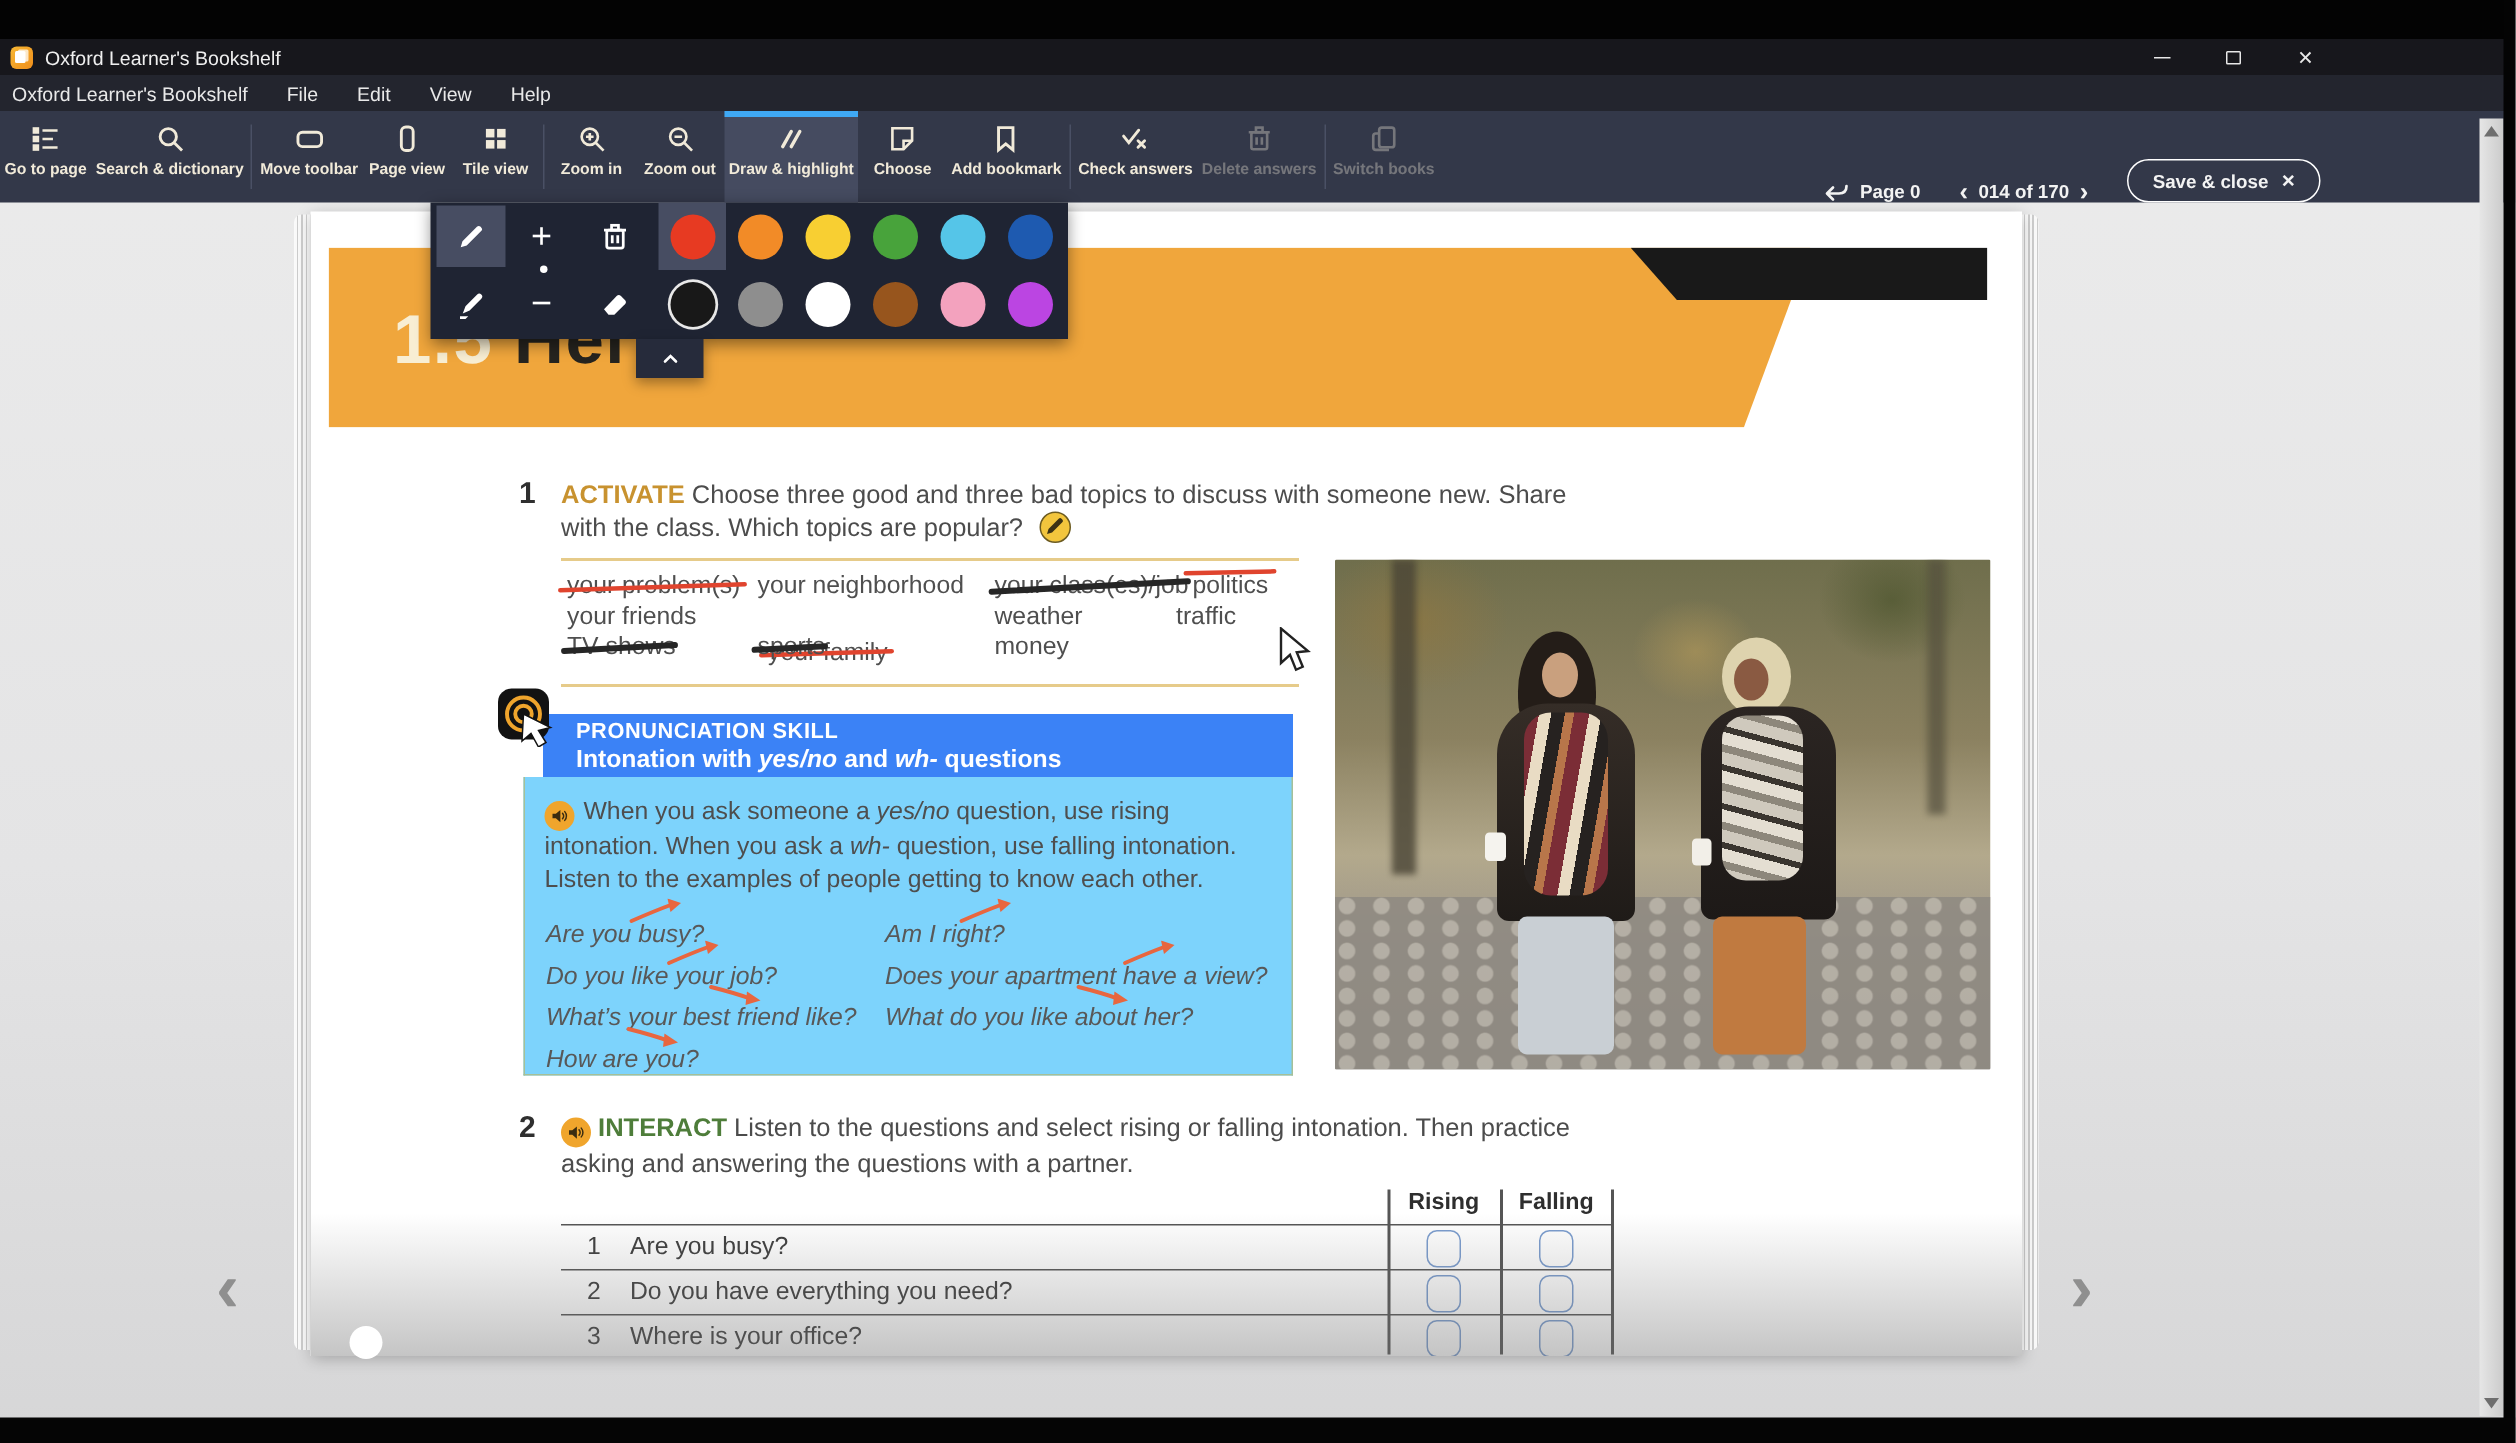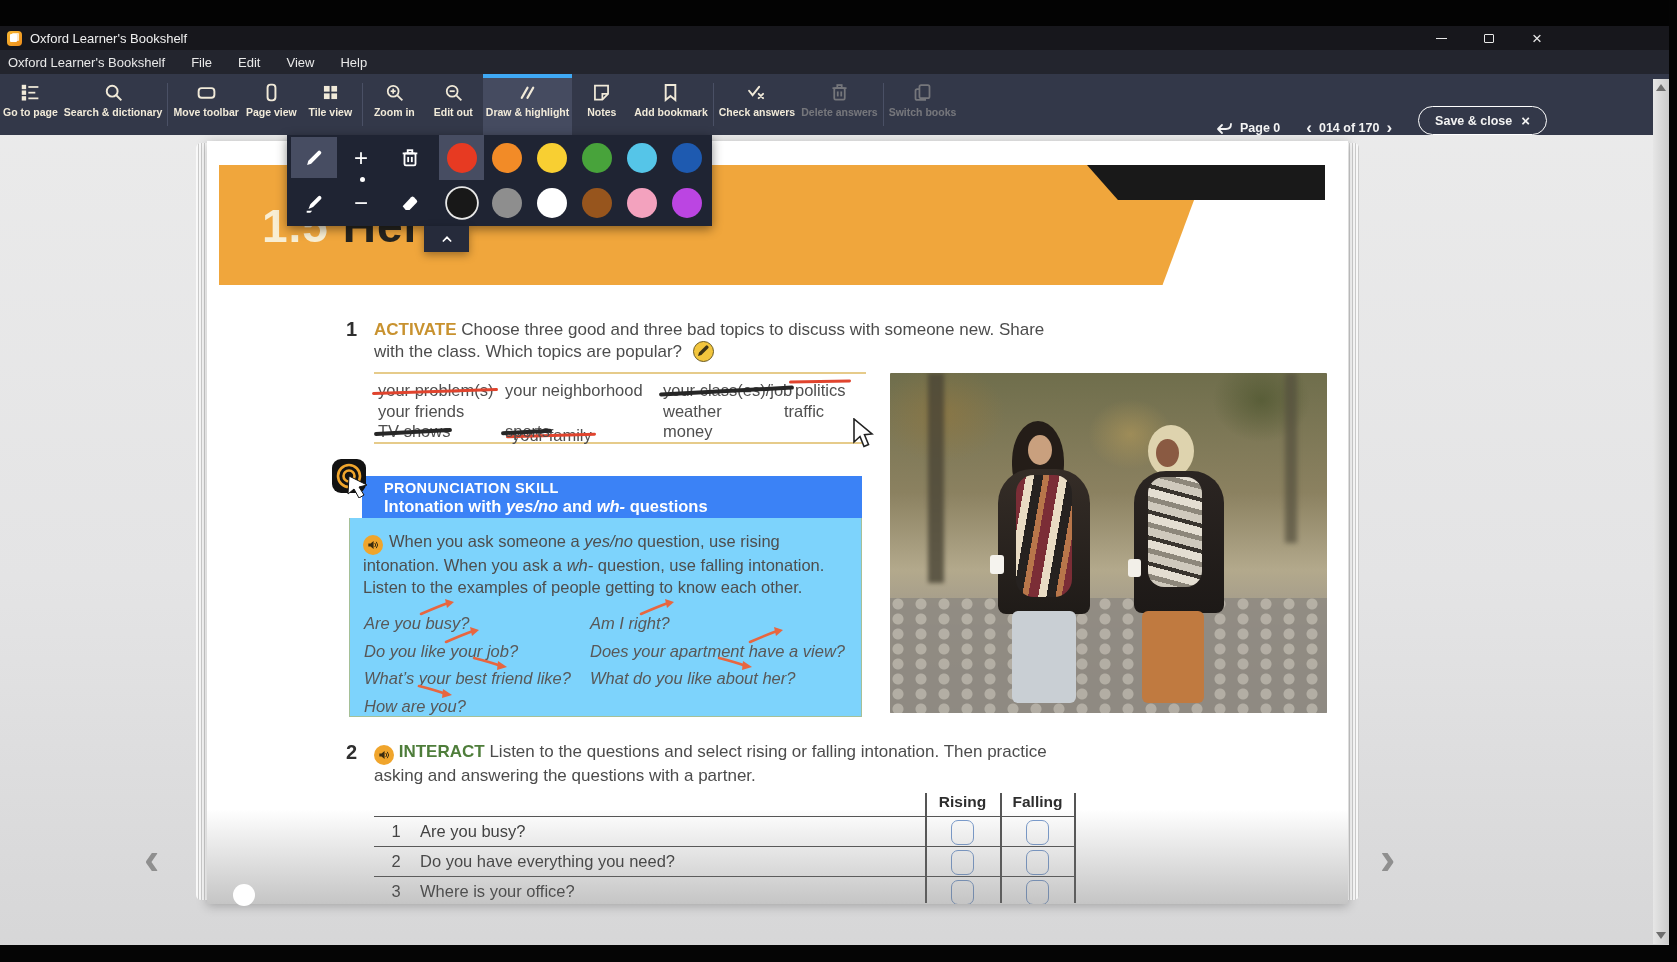--- a/index.html
+++ b/index.html
@@ -81,21 +81,21 @@
 
   .act-num{position:absolute;font-size:20px;font-weight:bold;color:#2f2f2f;}
   .act-body{position:absolute;font-size:17px;line-height:22px;color:#4c4c4c;}
   .kw{font-weight:bold;}
   .kw-activate{color:#c8922f;}
   .kw-interact{color:#4e7d3a;}
   .pencil-icon{display:inline-block;width:21px;height:21px;border-radius:50%;vertical-align:-5px;margin-left:6px;
                background:#f2c53d;border:1.6px solid #6b5a20;position:relative;}
   .pencil-icon svg{position:absolute;left:2px;top:2px;width:14px;height:14px;}
 
-  .topics{position:absolute;left:167px;top:231px;width:492px;height:72px;
+  .topics{position:absolute;left:167px;top:231px;width:492px;height:86px;
           border-top:2px solid #e6cb8a;border-bottom:2px solid #e6cb8a;}
   .topic{position:absolute;font-size:16.5px;color:#4f4f4f;white-space:nowrap;}
   .strike{position:absolute;border-radius:3px;pointer-events:none;}
   .strike.red{background:#e0442e;height:3.2px;left:-6px;right:-4px;top:45%;transform:rotate(-1.8deg);}
   .strike.black{background:#262626;height:3.6px;left:-4px;right:-2px;top:42%;transform:rotate(-3deg);}
   .strike.red-above{background:#e0442e;height:3.2px;left:-6px;right:-6px;top:-1px;transform:rotate(-1.2deg);}
 
   
   .photo{position:absolute;left:683px;top:232px;width:437px;height:340px;overflow:hidden;border-radius:1px;
          background:
@@ -247,35 +247,35 @@
               <line x1="10.5" y1="7.6" x2="10.5" y2="13.4"></line>
             </svg></span>
           <span>Zoom in</span>
         </div>
         <div class="tb-btn">
           <span><svg viewBox="0 0 24 24" fill="none" stroke="currentColor" stroke-width="2">
               <circle cx="10.5" cy="10.5" r="6.2"></circle>
               <line x1="15.2" y1="15.2" x2="21" y2="21"></line>
               <line x1="7.6" y1="10.5" x2="13.4" y2="10.5"></line>
             </svg></span>
-          <span>Edit out</span>
+          <span>Zoom out</span>
         </div>
         <div class="tb-btn active">
           <span><svg viewBox="0 0 24 24" stroke="currentColor" stroke-width="2.6" stroke-linecap="round">
               <line x1="5.5" y1="18" x2="12" y2="6.5"></line>
               <line x1="12" y1="18" x2="18.5" y2="6.5"></line>
             </svg></span>
           <span>Draw &amp; highlight</span>
         </div>
         <div class="tb-btn">
           <span><svg viewBox="0 0 24 24" fill="none" stroke="currentColor" stroke-width="2">
               <path d="M4.5 4 h15 v9.5 L13 20 H4.5 Z"></path>
               <path d="M19.5 13.5 H13 V20"></path>
             </svg></span>
-          <span>Notes</span>
+          <span>Choose</span>
         </div>
         <div class="tb-btn">
           <span><svg viewBox="0 0 24 24" fill="none" stroke="currentColor" stroke-width="2.2">
               <path d="M6.5 3.5 h11 v17 l-5.5 -4.6 l-5.5 4.6 Z"></path>
             </svg></span>
           <span>Add bookmark</span>
         </div>
         <div class="tb-sep"></div>
         <div class="tb-btn">
           <span><svg viewBox="0 0 24 24" fill="none" stroke="currentColor" stroke-width="2.2" stroke-linecap="round">

